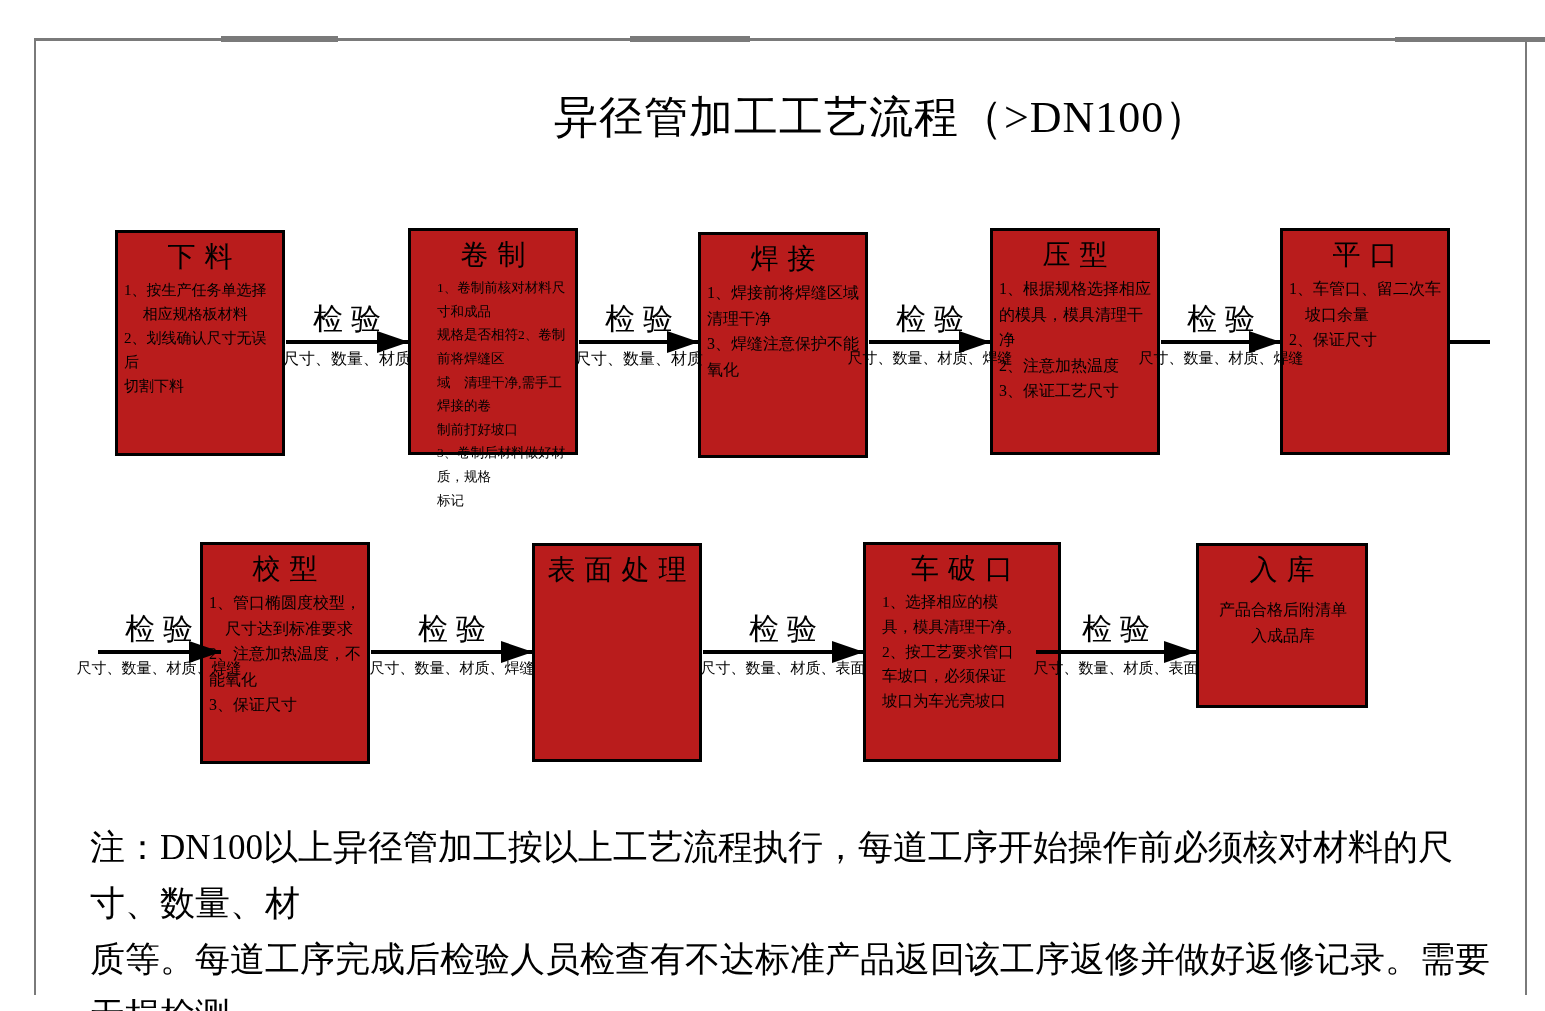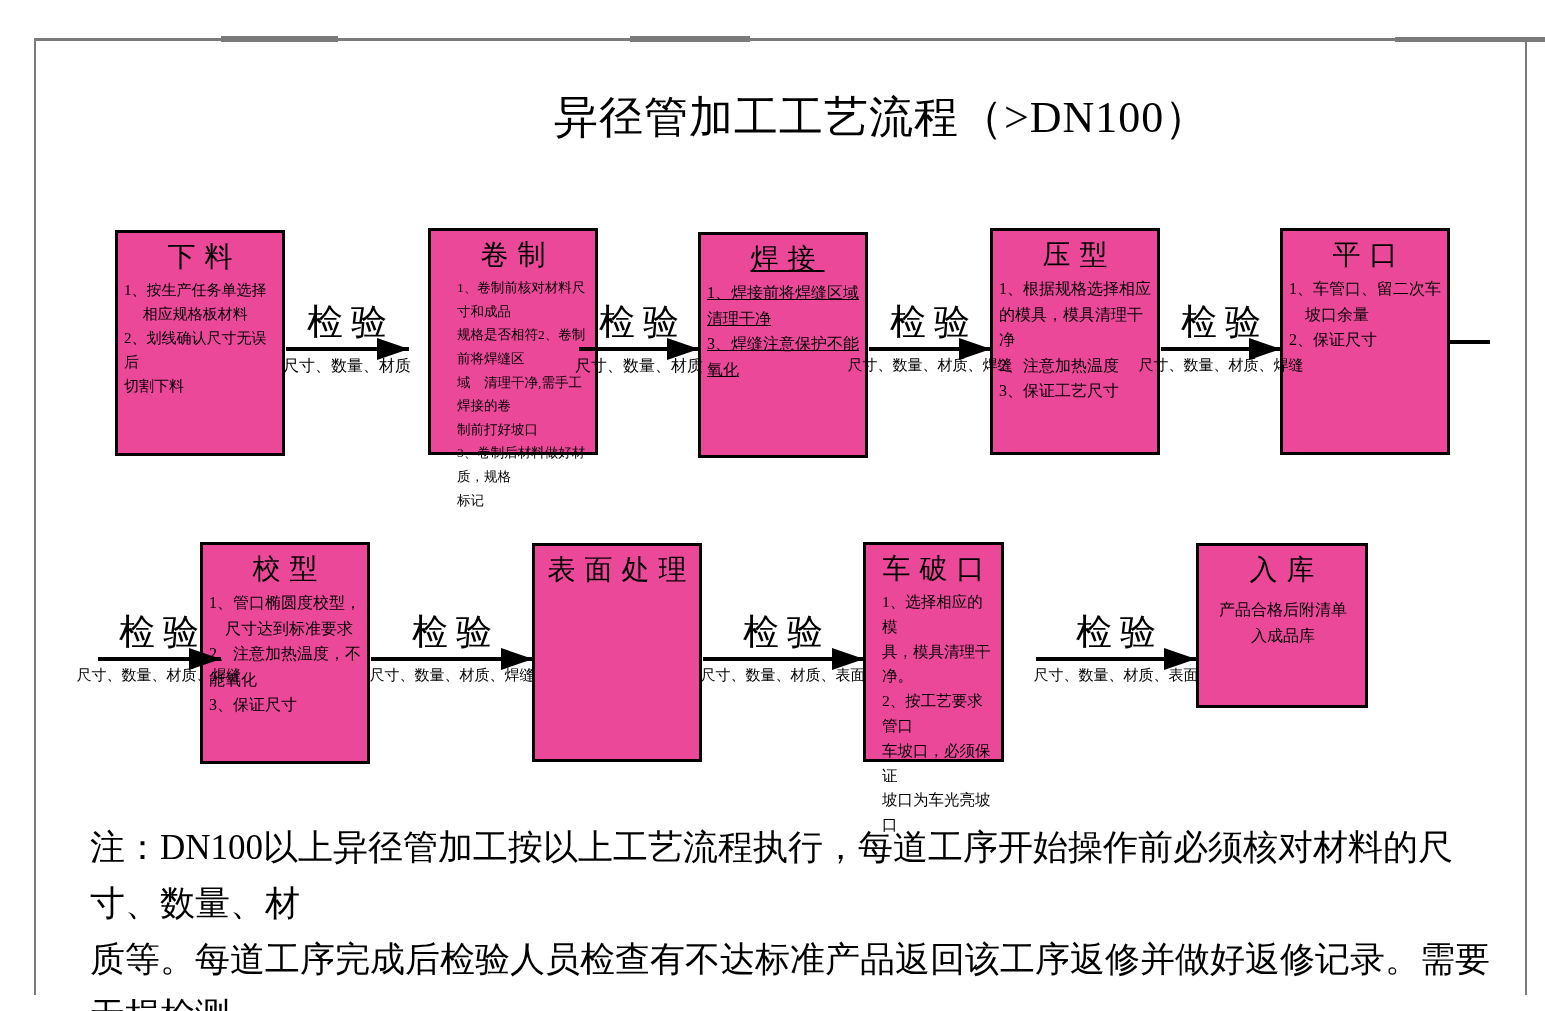--- a/index.html
+++ b/index.html
@@ -18,48 +18,48 @@
   .tseg1{left:221px;top:36px;width:117px;}
   .tseg2{left:630px;top:36px;width:120px;}
   .tseg3{left:1395px;top:37px;width:150px;height:5px;}
 
   .main-title{
     position:absolute;left:554px;top:88px;font-size:44px;letter-spacing:1px;white-space:nowrap;
   }
 
   
   .pbox{
-    position:absolute;border:3px solid #000;background:#ec4899;box-sizing:border-box;
+    position:absolute;border:3px solid #000;background:#b91c1c;box-sizing:border-box;
   }
   .ptitle{
     text-align:center;font-size:28px;letter-spacing:9px;padding-left:9px;margin-top:5px;white-space:nowrap;
   }
   .pbody{
     font-size:16px;line-height:1.6;padding:2px 4px 2px 6px;white-space:pre-wrap;
   }
   .b1{left:115px;top:230px;width:170px;height:226px;}
   .b1 .pbody{font-size:15px;}
-  .b2{left:428px;top:228px;width:170px;height:227px;}
+  .b2{left:408px;top:228px;width:170px;height:227px;}
   .b2 .pbody{font-size:13.5px;line-height:1.75;margin-left:20px;}
-  .b3{left:698px;top:232px;width:170px;height:226px;text-decoration:underline;}
+  .b3{left:698px;top:232px;width:170px;height:226px;}
   .b4{left:990px;top:228px;width:170px;height:227px;}
   .b5{left:1280px;top:228px;width:170px;height:227px;}
   .b6{left:200px;top:542px;width:170px;height:222px;}
   .b7{left:532px;top:543px;width:170px;height:219px;}
-  .b8{left:863px;top:542px;width:141px;height:220px;}
+  .b8{left:863px;top:542px;width:198px;height:220px;}
   .b8 .pbody{font-size:15.5px;padding-left:16px;}
   .b9{left:1196px;top:543px;width:172px;height:165px;}
   .b9 .pbody{padding-top:8px;text-align:center;}
 
   
   .arrow{
     position:absolute;display:flex;flex-direction:column;align-items:center;
   }
   .alabel{
-    font-size:36px;letter-spacing:8px;padding-left:8px;line-height:1.25;white-space:nowrap;
+    font-size:30px;letter-spacing:8px;padding-left:8px;line-height:1.25;white-space:nowrap;
   }
   .aline{
     position:relative;height:4px;background:#000;margin-top:2px;
   }
   .ahead{
     position:absolute;right:0;top:-9px;width:0;height:0;
     border-left:32px solid #000;border-top:11px solid transparent;border-bottom:11px solid transparent;
   }
   .acriteria{
     font-size:15px;margin-top:5px;white-space:nowrap;font-weight:normal;

